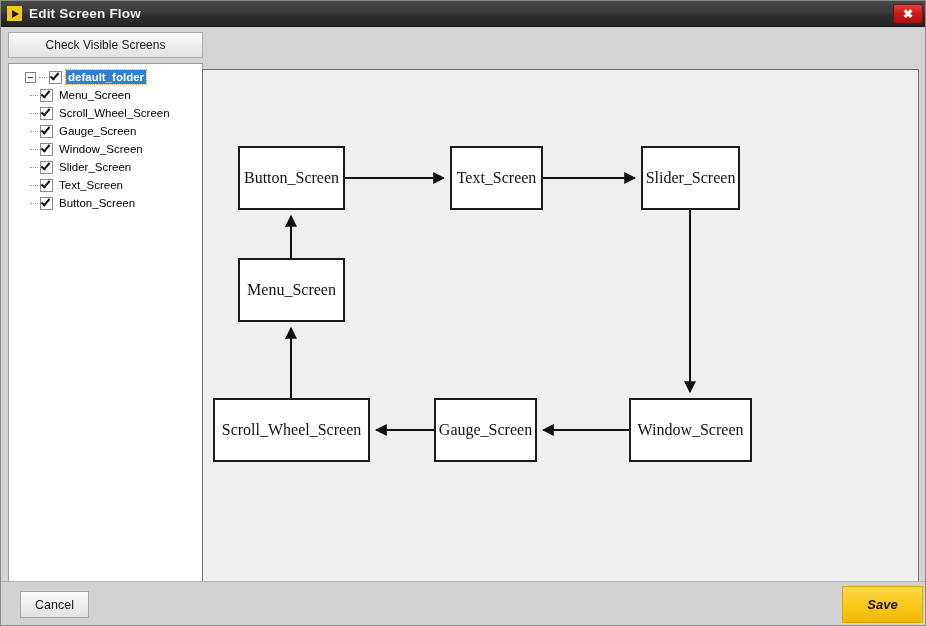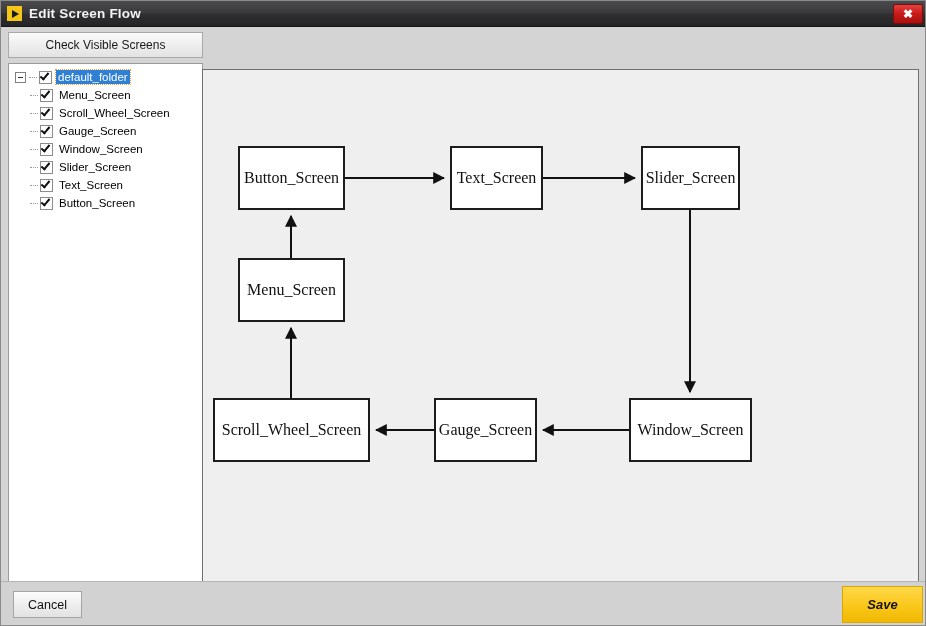--- a/index.html
+++ b/index.html
@@ -83,21 +83,21 @@
     padding-top: 4px;
   }
   .tree-row {
     display: flex; align-items: center;
     height: 18px;
     font-size: 11.5px;
     color: #000;
     white-space: nowrap;
     cursor: pointer;
   }
-  .tree-row.root { padding-left: 6px; }
+  .tree-row.root { padding-left: 16px; font-weight: bold; }
   .tree-row.child { padding-left: 21px; }
   .expander {
     width: 11px; height: 11px;
     border: 1px solid #808080;
     background: #fff;
     position: relative;
     margin-right: 3px;
     flex: 0 0 auto;
   }
   .expander::before {
@@ -189,21 +189,21 @@
   }
 
   
   #footer {
     position: absolute; left: 0; bottom: 0;
     width: 926px; height: 44px;
     background: #d2d2d2;
     border-top: 1px solid #b4b4b4;
   }
   #cancel-button {
-    position: absolute; left: 12px; top: 9px;
+    position: absolute; left: 19px; top: 9px;
     width: 69px; height: 27px;
     background: linear-gradient(to bottom, #fcfcfc 0%, #ededed 55%, #e2e2e2 100%);
     border: 1px solid #a5a5a5;
     font-size: 12.5px; color: #111;
     display: flex; align-items: center; justify-content: center;
     cursor: pointer;
   }
   #save-button {
     position: absolute; right: 4px; top: 4px;
     width: 81px; height: 37px;

